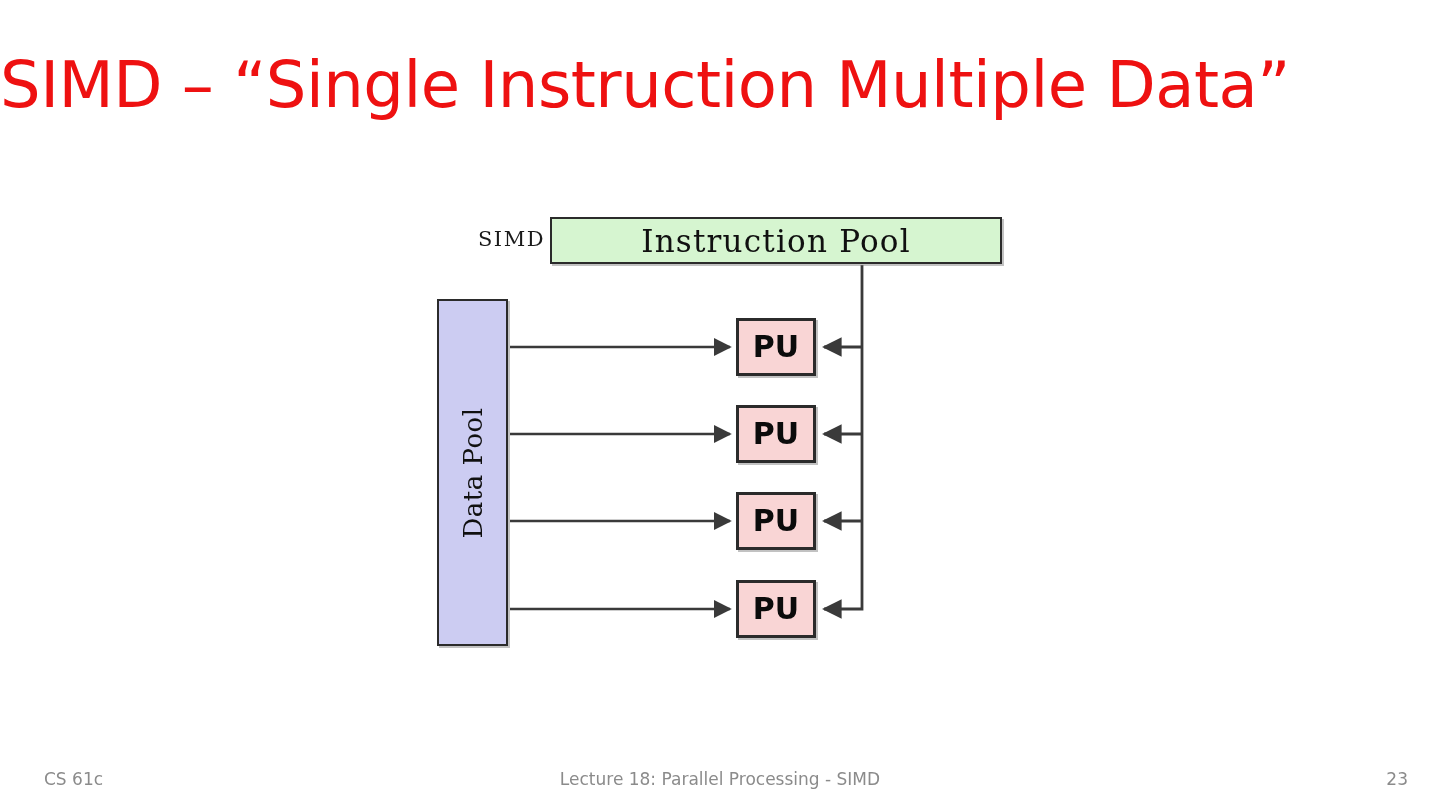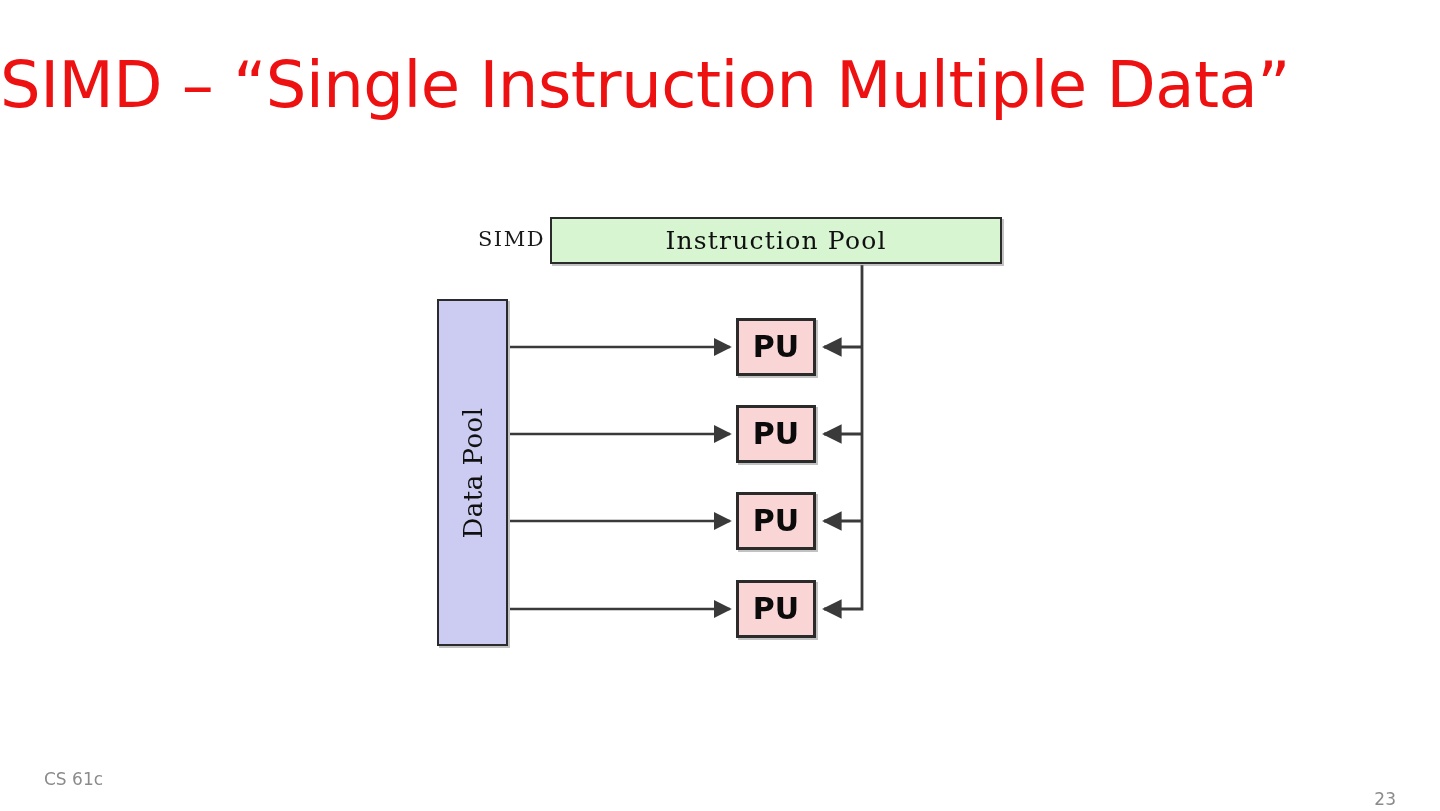--- a/index.html
+++ b/index.html
@@ -77,21 +77,21 @@
   #instruction-pool-label {
     position: absolute;
     left: 0;
     top: 0;
     width: 100%;
     height: 100%;
     display: flex;
     align-items: center;
     justify-content: center;
     font-family: "DejaVu Serif", "Liberation Serif", serif;
-    font-size: 25px;
+    font-size: 31px;
     letter-spacing: 1.2px;
     color: #101010;
     white-space: nowrap;
   }
 
   
   #data-pool {
     left: 17px;
     top: 94px;
     width: 71px;
@@ -165,24 +165,23 @@
   #footer-center {
     position: absolute;
     left: 0;
     top: 14px;
     width: 1440px;
     text-align: center;
     white-space: nowrap;
   }
   #footer-right {
     position: absolute;
-    right: 44px;
+    right: 32px;
     top: 14px;
     white-space: nowrap;
-    margin-top: 20px;
   }
 </style>
 </head>
 <body>
 
 <div id="slide-title">SIMD – “Single Instruction Multiple Data”</div>
 
 <div id="diagram">
 
   <svg id="diagram-svg" width="620" height="460" viewBox="0 0 620 460">
@@ -232,14 +231,15 @@
     <span class="pu-label">PU</span>
   </div>
   <div id="pu-3" class="pu-box">
     <span class="pu-label">PU</span>
   </div>
 
 </div>
 
 <div id="footer">
   <div id="footer-left">CS 61c</div>
+  <div id="footer-center">Lecture 18: Parallel Processing - SIMD</div>
   <div id="footer-right">23</div>
 </div>
 
 </body></html>

